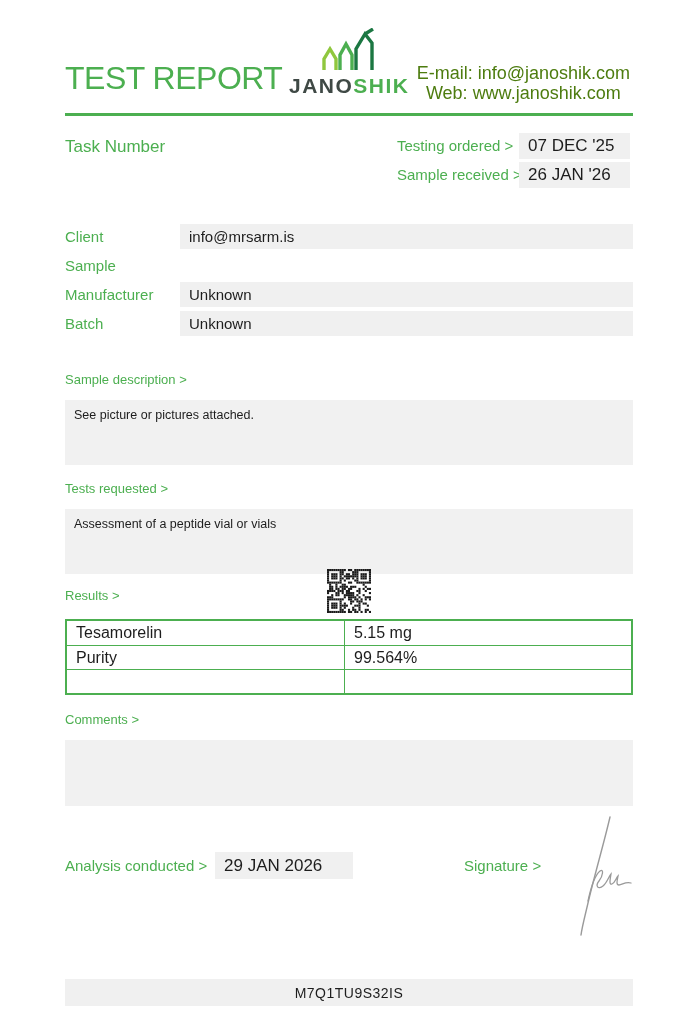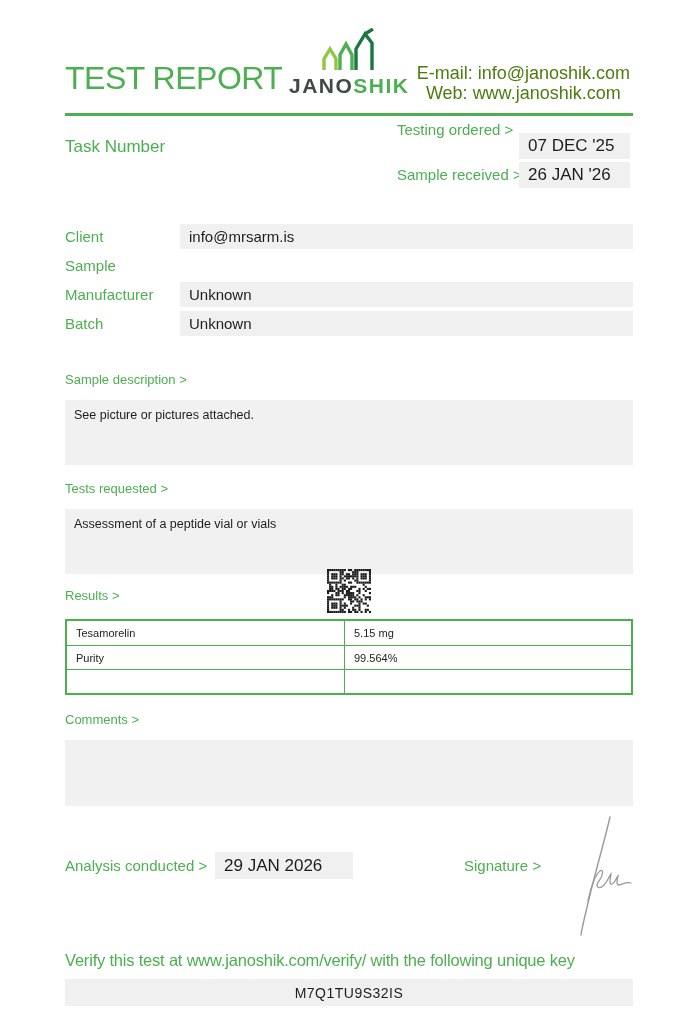--- a/index.html
+++ b/index.html
@@ -33,21 +33,21 @@
     background:#f1f1f1; color:#1d1d1d; font-size:12.5px;
     padding:7px 9px; line-height:16px;
   }
 
   
   .rtable { border:2px solid #4caf50; background:#ffffff; }
   .rtable .trow { display:grid; grid-template-columns:278px 1fr; height:24px; }
   .rtable .trow + .trow { border-top:1.5px solid #4caf50; }
   .rtable .tcell {
     display:flex; align-items:center; padding-left:9px;
-    font-size:11px; color:#1d1d1d; white-space:nowrap; overflow:hidden;
+    font-size:16px; color:#1d1d1d; white-space:nowrap; overflow:hidden;
   }
   .rtable .tcell:first-child { border-right:1.5px solid #4caf50; }
 
   .verify-line { color:#4caf50; font-size:16.5px; letter-spacing:-0.2px; white-space:nowrap; }
   .keybox {
     background:#f0f0f0; color:#1d1d1d; font-size:14px; letter-spacing:0.5px;
     display:flex; align-items:center; justify-content:center;
   }
   svg { display:block; }
 </style>
@@ -72,21 +72,21 @@
 
   <div class="abs contact" style="right:62px; top:63px;">
     <div>E-mail: info@janoshik.com</div>
     <div>Web: www.janoshik.com</div>
   </div>
 
   <div class="abs divider" style="left:63px; top:113px; width:568px; height:3px;"></div>
 
   <div class="abs glabel-lg" style="left:63px; top:137px;">Task Number</div>
 
-  <div class="abs glabel" style="left:395px; top:121px;">Testing ordered  &gt;</div>
+  <div class="abs glabel" style="left:395px; top:137px;">Testing ordered  &gt;</div>
   <div class="abs vbox big" style="left:517px; top:133px; width:111px; height:26px;">07 DEC '25</div>
 
   <div class="abs glabel" style="left:395px; top:166px;">Sample received &gt;</div>
   <div class="abs vbox big" style="left:517px; top:162px; width:111px; height:26px;">26 JAN '26</div>
 
   <div class="abs glabel" style="left:63px; top:228px;">Client</div>
   <div class="abs vbox" style="left:178px; top:224px; width:453px; height:25px;">info@mrsarm.is</div>
 
   <div class="abs glabel" style="left:63px; top:257px;">Sample</div>
 
@@ -370,16 +370,15 @@
   <div class="abs glabel" style="left:63px; top:857px;">Analysis conducted &gt;</div>
   <div class="abs vbox big" style="left:213px; top:852px; width:138px; height:27px;">29 JAN 2026</div>
 
   <div class="abs glabel" style="left:462px; top:857px;">Signature &gt;</div>
 
   <svg class="abs" width="82" height="122" viewBox="0 0 82 122" style="left:552px; top:815px;">
     <path d="M56,2 C50,28 40,62 34,88 C31,101 28,112 27,120" fill="none" stroke="#9a9a9a" stroke-width="1.4" stroke-linecap="round"></path>
     <path d="M34,86 C37,72 41,60 46,56 C50,53 49,61 45,66 C41,71 44,75 49,71 C53,68 55,61 57,59 C56,65 55,70 58,69 C61,68 62,63 64,61 C63,66 62,70 65,70 C68,70 72,66 77,68" fill="none" stroke="#9a9a9a" stroke-width="1.3" stroke-linecap="round"></path>
   </svg>
 
-  <div class="abs verify-line" style="left:63px; top:951px;">Verify this test at www.janoshik.com/verify/ with the following unique key</div>
   <div class="abs keybox" style="left:63px; top:979px; width:568px; height:27px;">M7Q1TU9S32IS</div>
 
 </div>
 
 </body></html>

